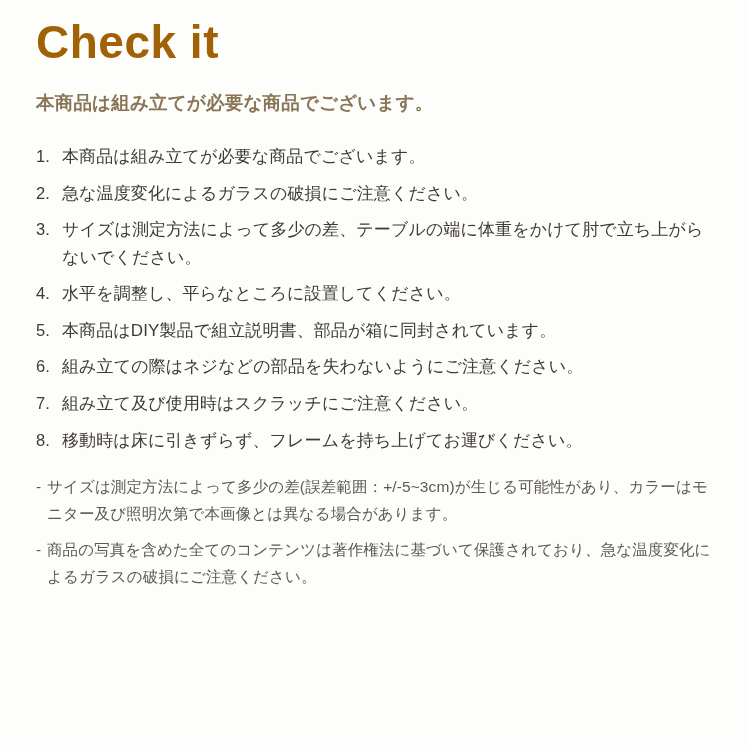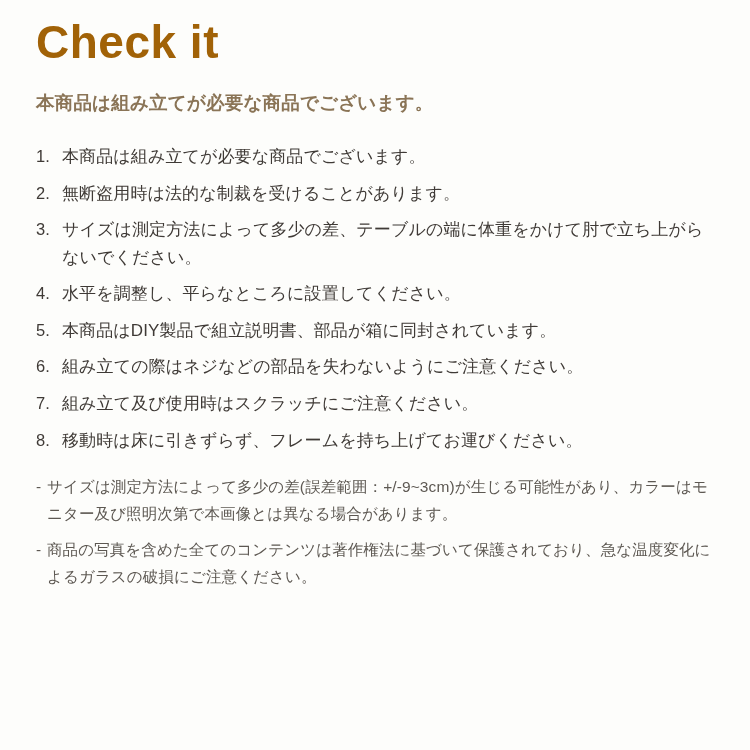--- a/index.html
+++ b/index.html
@@ -95,21 +95,21 @@
     <span class="lead-line">本商品は組み立てが必要な商品でございます。</span>
   </div>
 
   <ol class="notes">
     <li>
       <span class="num">1.</span>
       <span class="note-text">本商品は組み立てが必要な商品でございます。</span>
     </li>
     <li>
       <span class="num">2.</span>
-      <span class="note-text">無断盗用時は法的な制裁を受けることがあります。</span>
+      <span class="note-text">急な温度変化によるガラスの破損にご注意ください。</span>
     </li>
     <li>
       <span class="num">3.</span>
       <span class="note-text">サイズは測定方法によって多少の差、テーブルの端に体重をかけて肘で立ち上がらないでください。</span>
     </li>
     <li>
       <span class="num">4.</span>
       <span class="note-text">水平を調整し、平らなところに設置してください。</span>
     </li>
     <li>
@@ -126,21 +126,21 @@
     </li>
     <li>
       <span class="num">8.</span>
       <span class="note-text">移動時は床に引きずらず、フレームを持ち上げてお運びください。</span>
     </li>
   </ol>
 
   <div class="footnotes">
     <div class="footnote">
       <span class="dash">-</span>
-      <span class="fn-text">サイズは測定方法によって多少の差(誤差範囲：+/-9~3cm)が生じる可能性があり、カラーはモニター及び照明次第で本画像とは異なる場合があります。</span>
+      <span class="fn-text">サイズは測定方法によって多少の差(誤差範囲：+/-5~3cm)が生じる可能性があり、カラーはモニター及び照明次第で本画像とは異なる場合があります。</span>
     </div>
     <div class="footnote">
       <span class="dash">-</span>
       <span class="fn-text">商品の写真を含めた全てのコンテンツは著作権法に基づいて保護されており、急な温度変化によるガラスの破損にご注意ください。</span>
     </div>
   </div>
 
 </div>
 
 </body></html>

